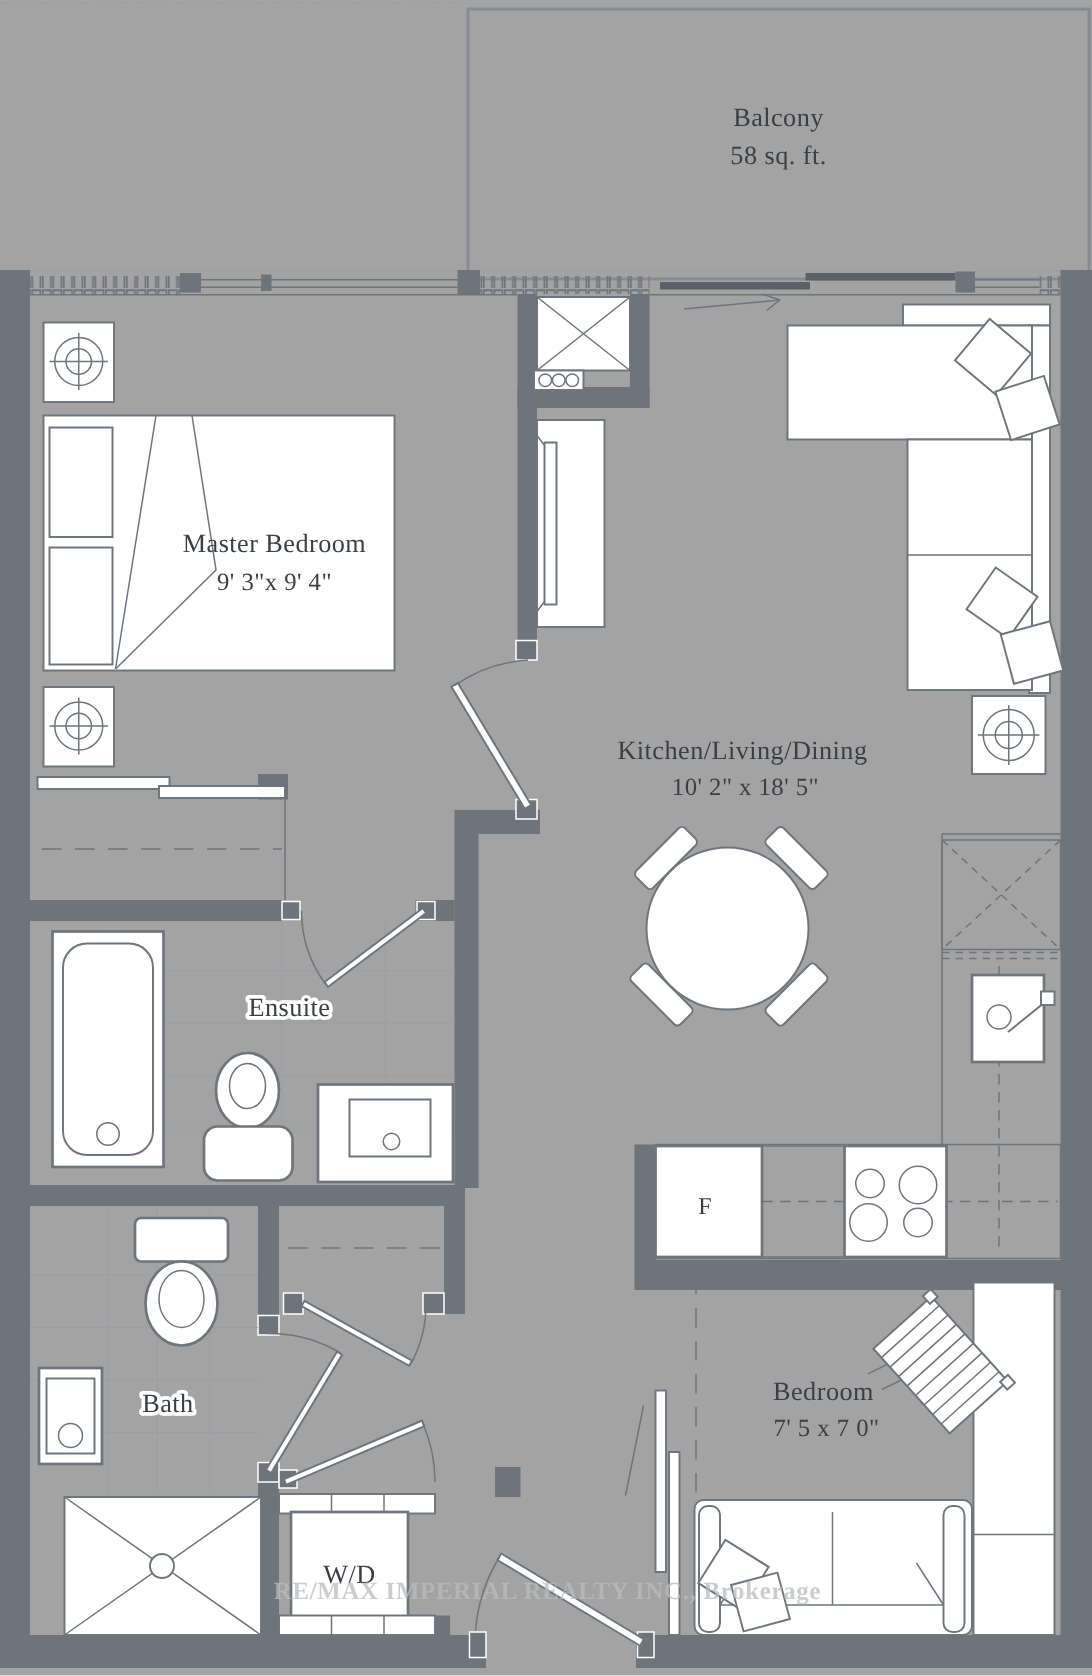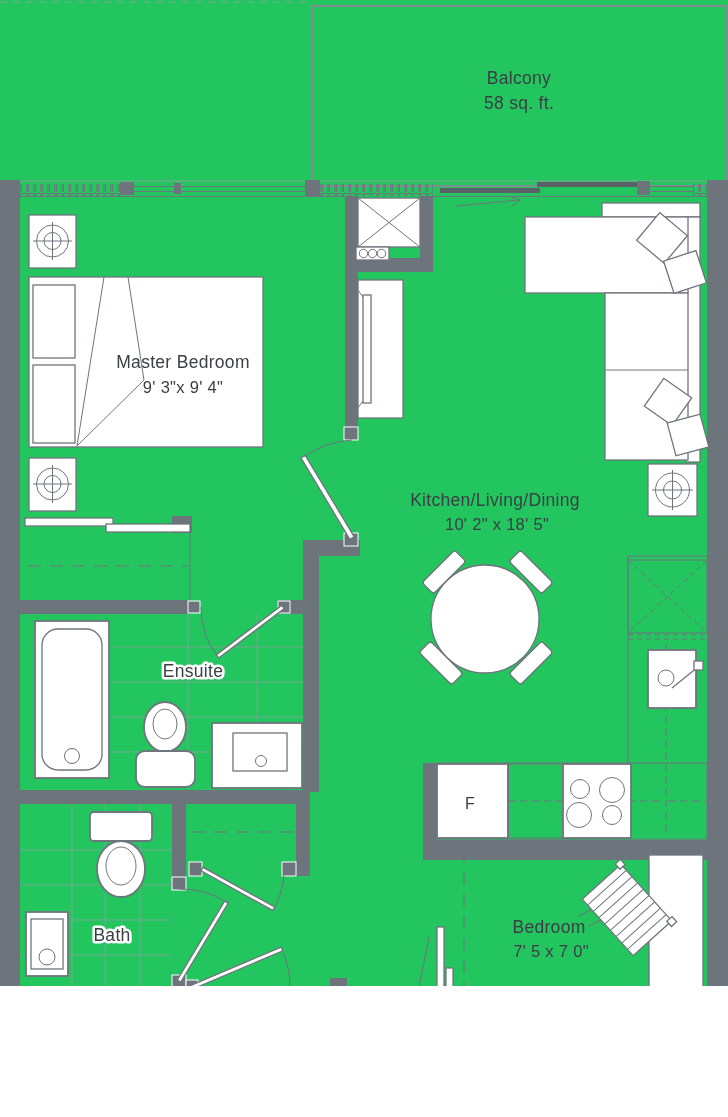--- a/index.html
+++ b/index.html
@@ -1,16 +1,16 @@
 <!DOCTYPE html>
 <html style="--wall: #6d747c; --line: #6f757c; --text: #3a3f45; --wm: #b9bcbe;"><head>
 <meta charset="utf-8">
 <style>
   html,body{margin:0;padding:0;background:#fff}
-  .plan{position:relative;width:728px;height:986px;background:#22c55e;font-family:Liberation Sans, sans-serif;overflow:hidden}
+  .plan{position:relative;width:728px;height:1117px;background:#a3a3a3;font-family:Liberation Serif, serif;overflow:hidden}
   svg{display:block}
   .wall{fill:var(--wall,#6d747c)}
   .jamb{fill:var(--wall,#6d747c);stroke:#fff;stroke-width:1}
   .ln{stroke:var(--line,#6f757c);fill:none;stroke-width:1.3}
   .s1{stroke-width:1}
   .fw{fill:#fff;stroke:var(--line,#6f757c);stroke-width:1.3}
   .fw2{fill:#fff;stroke:var(--line,#6f757c);stroke-width:1.8}
   .grid{stroke:#999fa6;stroke-width:.7;fill:none}
   .lt{stroke:#9aa0a6;stroke-width:.8;fill:none}
   .dash{stroke-dasharray:7 5}

